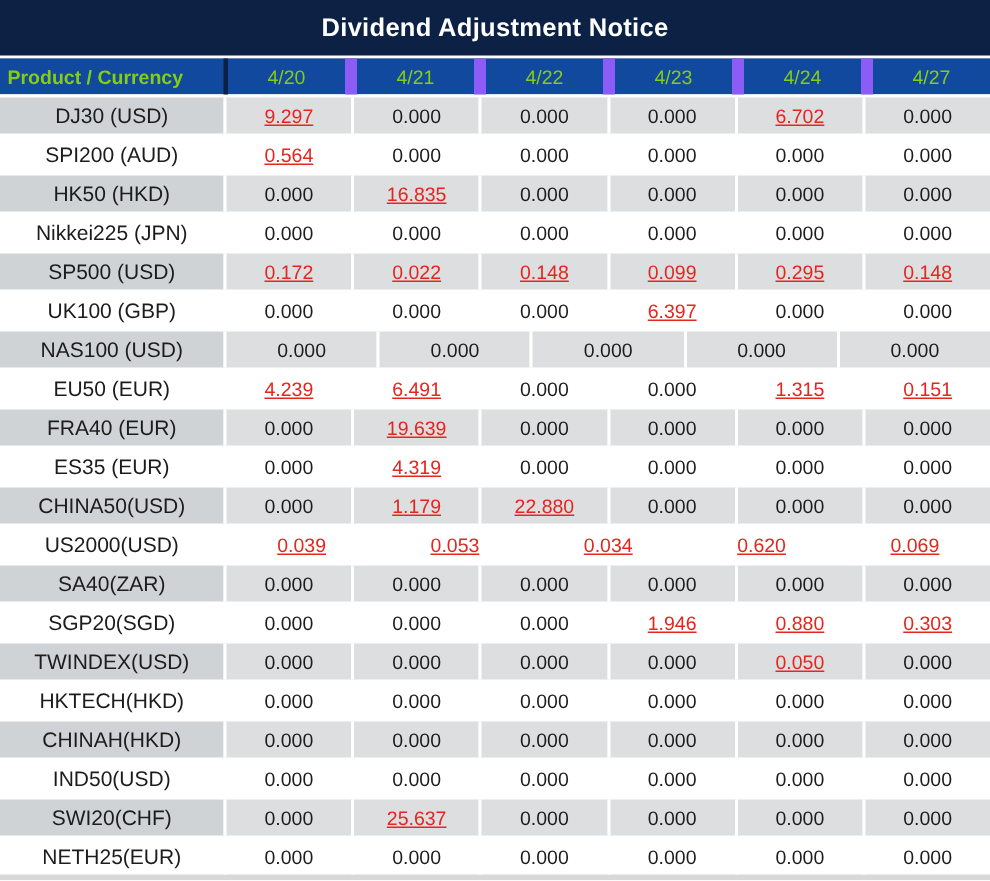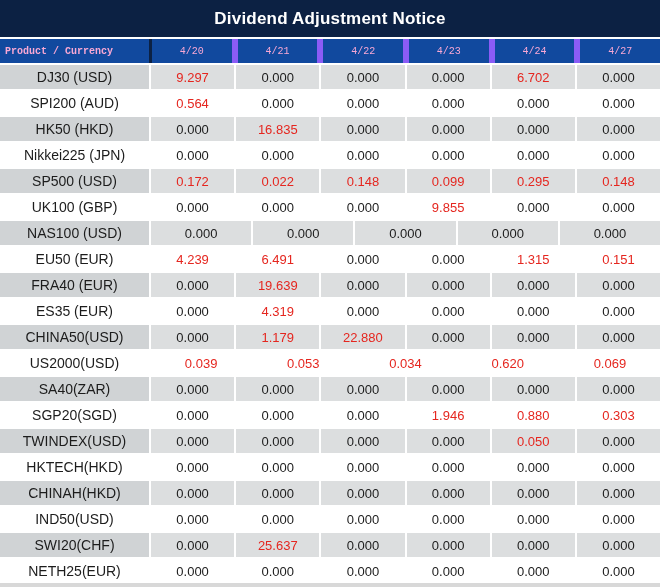--- a/index.html
+++ b/index.html
@@ -24,47 +24,47 @@
     background: var(--header-bg, #11499e);
     display: flex;
   }
   .cell {
     display: flex; align-items: center; justify-content: center;
     box-sizing: border-box;
     overflow: hidden; white-space: nowrap;
   }
   .product-col { width: 149px; flex: 0 0 149px; }
   .val-col { flex: 1 1 0; }
-  .header-row .cell { color: #f9a8d4; font-size: 10px; font-family: Liberation Mono, monospace; }
+  .header-row .cell { color: #84cc16; font-size: 13px; }
   .header-product {
     justify-content: flex-start;
     padding-left: 5px;
     font-weight: bold;
     font-size: 13.5px;
   }
-  .header-row .val-col { border-left: 6px solid #8b5cf6; }
+  .header-row .val-col { border-left: 8px solid #8b5cf6; }
   .header-row .val-col.first-date { border-left: 3px solid var(--title-bg, #0c2143); }
   .row {
     height: 24px;
     border-top: 2px solid #ffffff;
     display: flex;
     background: #ffffff;
   }
   .row .val-col { border-left: 2px solid #ffffff; }
   .row.shaded .product-col { background: var(--stripe-product-bg, #d0d3d5); }
   .row.shaded .val-col { background: var(--stripe-value-bg, #dcdedf); }
   .row .product-col {
     color: var(--value-black, #1c1c1c);
     font-size: 14px;
   }
   .row .val-col {
     color: var(--value-black, #1c1c1c);
     font-size: 13px;
   }
-  .row .val-col.red { color: var(--value-red, #e5261f); }
+  .row .val-col.red { color: var(--value-red, #e5261f); text-decoration: underline; }
   .bottom-strip {
     height: 4px;
     background: var(--bottom-strip, #d8d8d8);
   }
 </style>
 </head>
 <body>
 
 <div class="app" style="--title-bg: #0c2143; --header-bg: #11499e; --stripe-product-bg: #d0d3d5; --stripe-value-bg: #dcdedf; --value-red: #e5261f; --value-black: #1c1c1c; --bottom-strip: #d8d8d8;">
   <div class="title">Dividend Adjustment Notice</div>
@@ -123,21 +123,21 @@
         <div class="cell val-col red">0.148</div>
         <div class="cell val-col red">0.099</div>
         <div class="cell val-col red">0.295</div>
         <div class="cell val-col red">0.148</div>
       </div>
       <div class="row">
         <div class="cell product-col">UK100 (GBP)</div>
         <div class="cell val-col">0.000</div>
         <div class="cell val-col">0.000</div>
         <div class="cell val-col">0.000</div>
-        <div class="cell val-col red">9.855</div>
+        <div class="cell val-col red">6.397</div>
         <div class="cell val-col">0.000</div>
         <div class="cell val-col">0.000</div>
       </div>
       <div class="row shaded">
         <div class="cell product-col">NAS100 (USD)</div>
         <div class="cell val-col">0.000</div>
         <div class="cell val-col">0.000</div>
         <div class="cell val-col">0.000</div>
         <div class="cell val-col">0.000</div>
         <div class="cell val-col">0.000</div>

